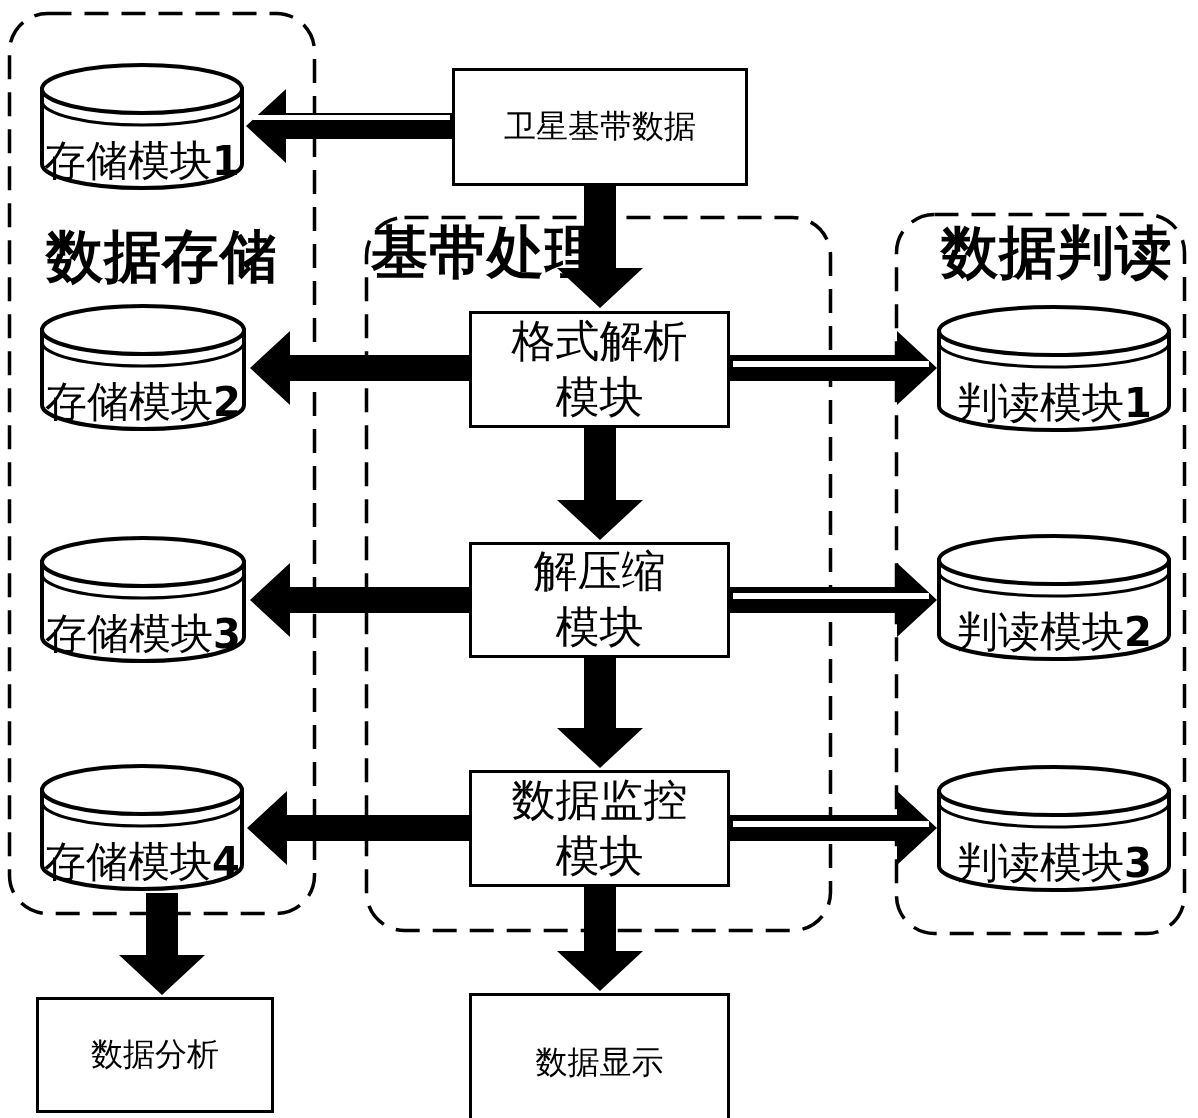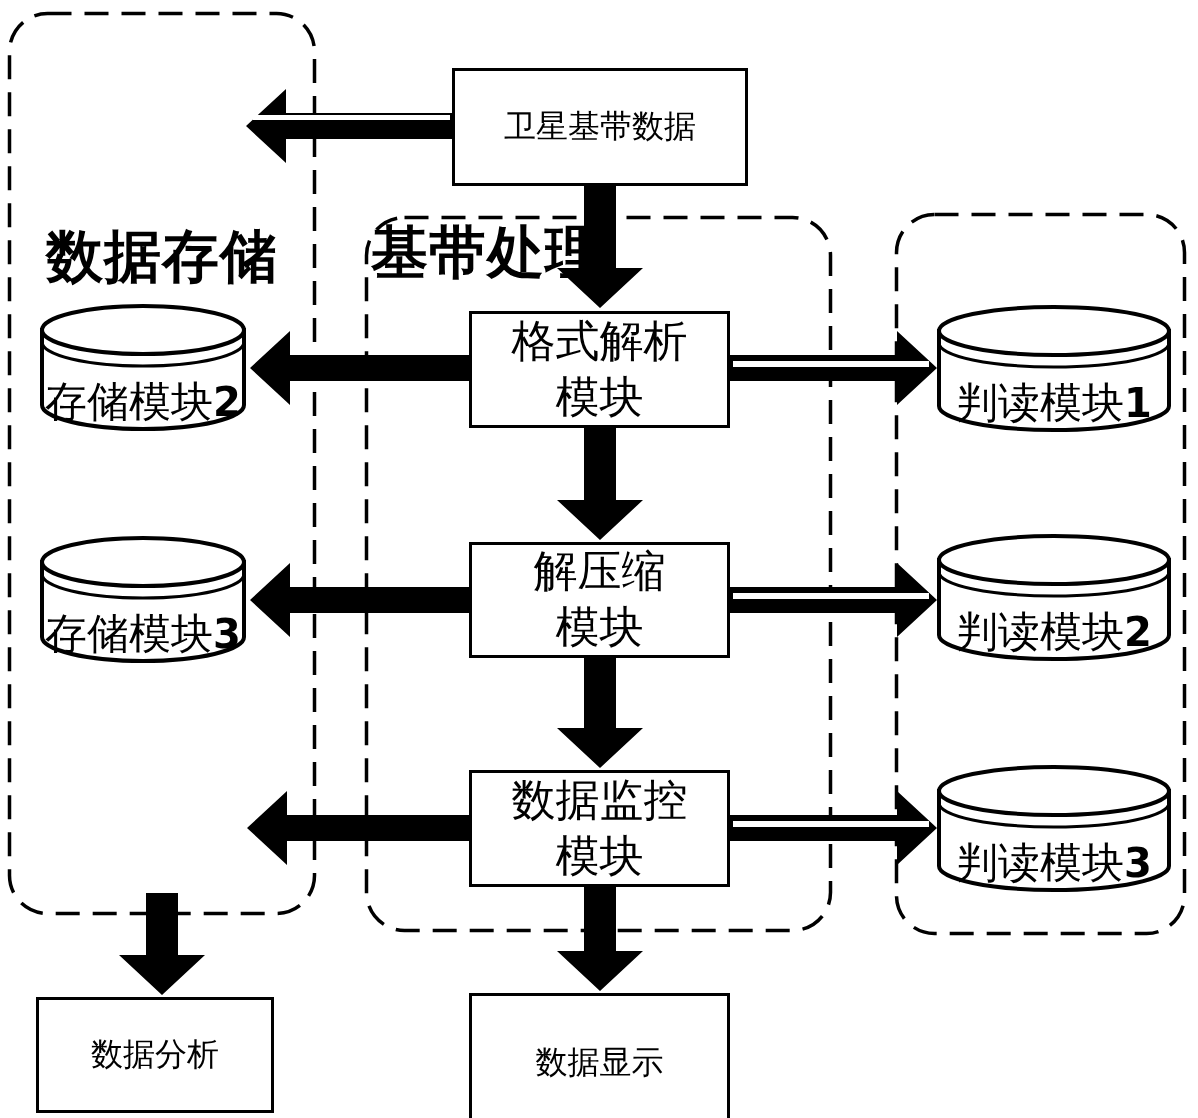--- a/index.html
+++ b/index.html
@@ -93,20 +93,21 @@
     <polygon fill="#000" points="146,893 178,893 178,955 205,955 162,995 119,955 146,955"></polygon>
 
     <rect x="253" y="115" width="197" height="5" fill="#fff"></rect>
     <rect x="733" y="361" width="196" height="6" fill="#fff"></rect>
     <rect x="733" y="593" width="196" height="6" fill="#fff"></rect>
     <rect x="733" y="821" width="196" height="6" fill="#fff"></rect>
   </svg>
 
   <div class="region-title" style="left:46px; top:228px;">数据存储</div>
   <div class="region-title" style="left:371px; top:224px;">基带处理</div>
+  <div class="region-title" style="left:941px; top:224px;">数据判读</div>
 
   <div class="proc-box single-box" style="left:452px; top:68px; width:296px; height:118px;">
     <span>卫星基带数据</span>
   </div>
 
   <div class="proc-box" style="left:469px; top:311px; width:261px; height:117px;">
     <span class="l1">格式解析</span>
     <span class="l2">模块</span>
   </div>
   <div class="proc-box" style="left:469px; top:542px; width:261px; height:116px;">
@@ -118,20 +119,30 @@
     <span class="l2">模块</span>
   </div>
 
   <div class="proc-box single-box" style="left:36px; top:997px; width:238px; height:116px;">
     <span>数据分析</span>
   </div>
   <div class="proc-box single-box" style="left:469px; top:993px; width:261px; height:140px;">
     <span>数据显示</span>
   </div>
 
+  <div class="cyl" style="left:38px; top:60px; width:208px; height:132px;">
+    <svg width="208" height="132" viewBox="0 0 208 132">
+      <path d="M4,29 L4,104 A100,24 0 0 0 204,104 L204,29 Z" fill="#fff" stroke="#000" stroke-width="4"></path>
+      <ellipse cx="104" cy="29" rx="100" ry="24" fill="#fff" stroke="#000" stroke-width="4"></ellipse>
+      <path d="M4,41 A100,24 0 0 0 204,41" fill="none" stroke="#000" stroke-width="3"></path>
+    </svg>
+    <div class="cyl-label">
+      <span>存储模块</span><span class="num">1</span>
+    </div>
+  </div>
 
   <div class="cyl" style="left:38px; top:301px; width:210px; height:132px;">
     <svg width="210" height="132" viewBox="0 0 210 132">
       <path d="M4,29 L4,104 A101,24 0 0 0 206,104 L206,29 Z" fill="#fff" stroke="#000" stroke-width="4"></path>
       <ellipse cx="105" cy="29" rx="101" ry="24" fill="#fff" stroke="#000" stroke-width="4"></ellipse>
       <path d="M4,41 A101,24 0 0 0 206,41" fill="none" stroke="#000" stroke-width="3"></path>
     </svg>
     <div class="cyl-label">
       <span>存储模块</span><span class="num">2</span>
     </div>
@@ -141,20 +152,30 @@
     <svg width="210" height="132" viewBox="0 0 210 132">
       <path d="M4,29 L4,104 A101,24 0 0 0 206,104 L206,29 Z" fill="#fff" stroke="#000" stroke-width="4"></path>
       <ellipse cx="105" cy="29" rx="101" ry="24" fill="#fff" stroke="#000" stroke-width="4"></ellipse>
       <path d="M4,41 A101,24 0 0 0 206,41" fill="none" stroke="#000" stroke-width="3"></path>
     </svg>
     <div class="cyl-label">
       <span>存储模块</span><span class="num">3</span>
     </div>
   </div>
 
+  <div class="cyl" style="left:38px; top:761px; width:208px; height:132px;">
+    <svg width="208" height="132" viewBox="0 0 208 132">
+      <path d="M4,29 L4,104 A100,24 0 0 0 204,104 L204,29 Z" fill="#fff" stroke="#000" stroke-width="4"></path>
+      <ellipse cx="104" cy="29" rx="100" ry="24" fill="#fff" stroke="#000" stroke-width="4"></ellipse>
+      <path d="M4,41 A100,24 0 0 0 204,41" fill="none" stroke="#000" stroke-width="3"></path>
+    </svg>
+    <div class="cyl-label">
+      <span>存储模块</span><span class="num">4</span>
+    </div>
+  </div>
 
   <div class="cyl" style="left:935px; top:302px; width:238px; height:132px;">
     <svg width="238" height="132" viewBox="0 0 238 132">
       <path d="M4,29 L4,104 A115,24 0 0 0 234,104 L234,29 Z" fill="#fff" stroke="#000" stroke-width="4"></path>
       <ellipse cx="119" cy="29" rx="115" ry="24" fill="#fff" stroke="#000" stroke-width="4"></ellipse>
       <path d="M4,41 A115,24 0 0 0 234,41" fill="none" stroke="#000" stroke-width="3"></path>
     </svg>
     <div class="cyl-label">
       <span>判读模块</span><span class="num">1</span>
     </div>

